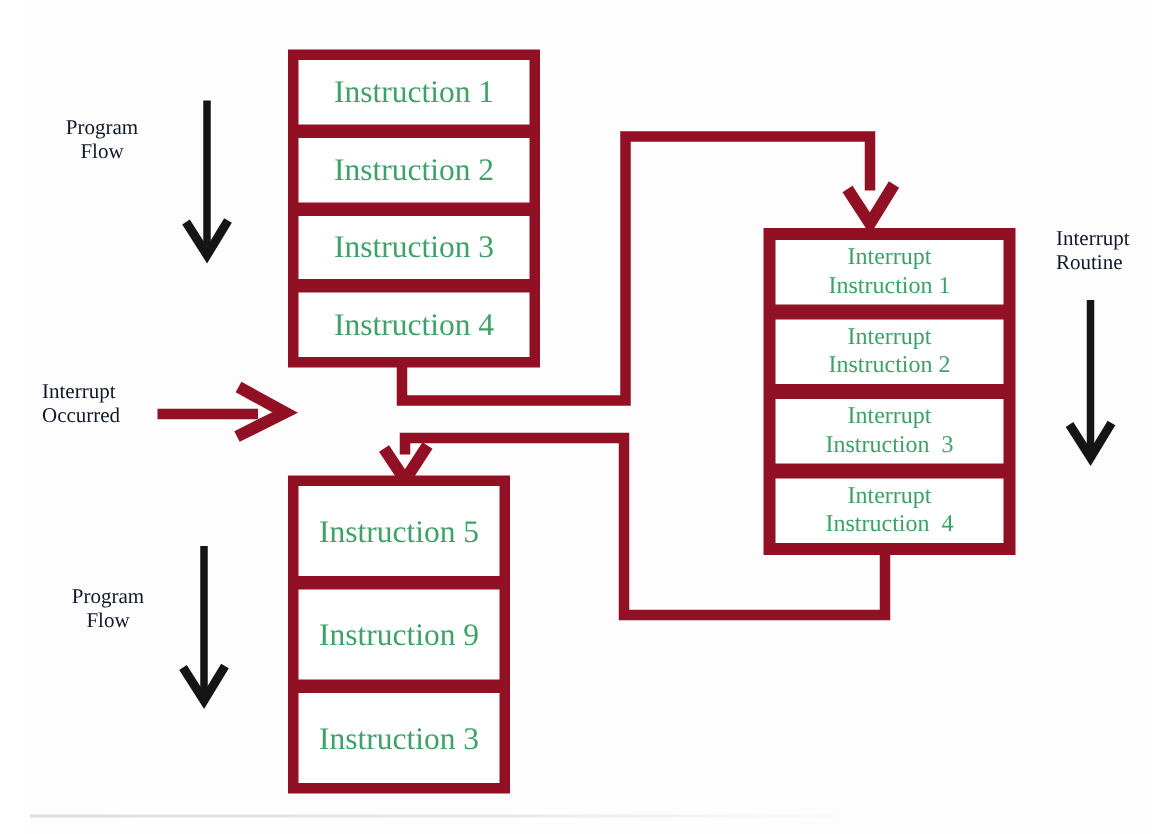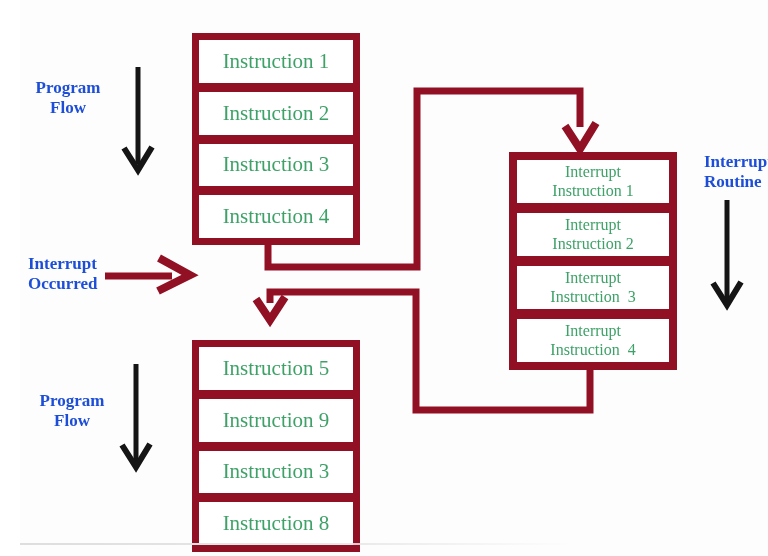--- a/index.html
+++ b/index.html
@@ -39,25 +39,24 @@
     justify-content: center;
     color: #3EA268;
     text-align: center;
     white-space: pre-wrap;
   }
   .box.main .cell { font-size: 21px; }
   .box.int  .cell { font-size: 16px; line-height: 1.14; }
 
   .label {
     position: absolute;
-    color: #1d4ed8;
-    font-size: 17px;
+    color: #0f172a;
+    font-size: 14px;
     line-height: 1.16;
     white-space: pre-wrap;
-    font-weight: bold;
   }
   .label.center { text-align: center; }
   .label.left   { text-align: left; }
 
   .edge-artifact {
     position: absolute;
     left: 0; top: 543;
     top: 543px;
     width: 555px;
     height: 2px;
@@ -102,25 +101,24 @@
     </g>
   </svg>
 
   <div class="box main" style="left:172px; top:33px; width:168px; height:212px;">
     <div class="cell">Instruction 1</div>
     <div class="cell">Instruction 2</div>
     <div class="cell">Instruction 3</div>
     <div class="cell">Instruction 4</div>
   </div>
 
-  <div class="box main" style="left:172px; top:340px; width:168px; height:212px;">
+  <div class="box main" style="left:172px; top:317px; width:148px; height:212px;">
     <div class="cell">Instruction 5</div>
     <div class="cell">Instruction 9</div>
     <div class="cell">Instruction 3</div>
-    <div class="cell">Instruction 8</div>
   </div>
 
   <div class="box int" style="left:489px; top:152px; width:168px; height:218px;">
     <div class="cell">Interrupt
 Instruction 1</div>
     <div class="cell">Interrupt
 Instruction 2</div>
     <div class="cell">Interrupt
 Instruction  3</div>
     <div class="cell">Interrupt

